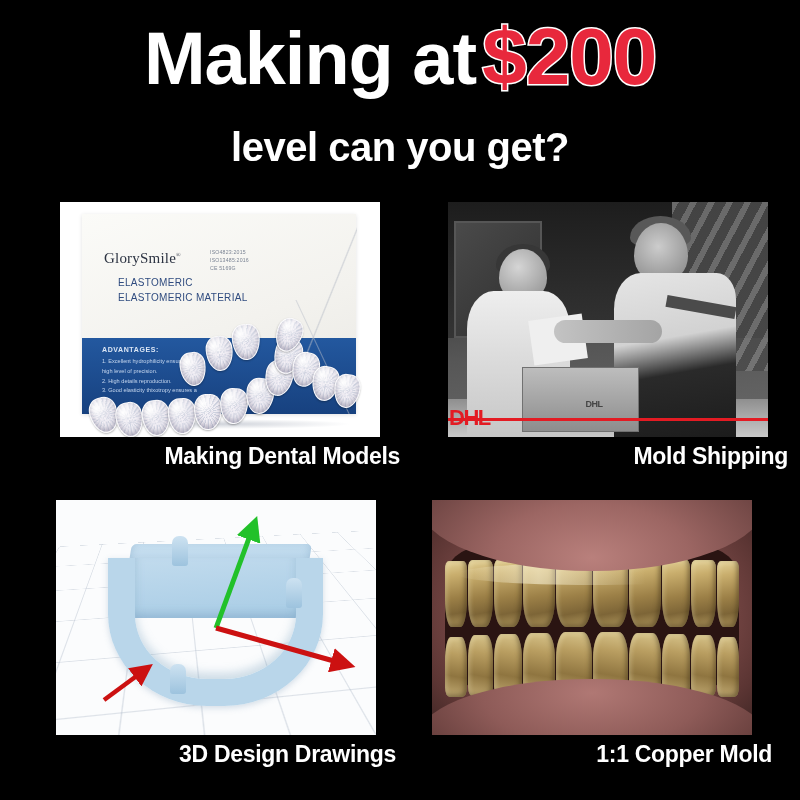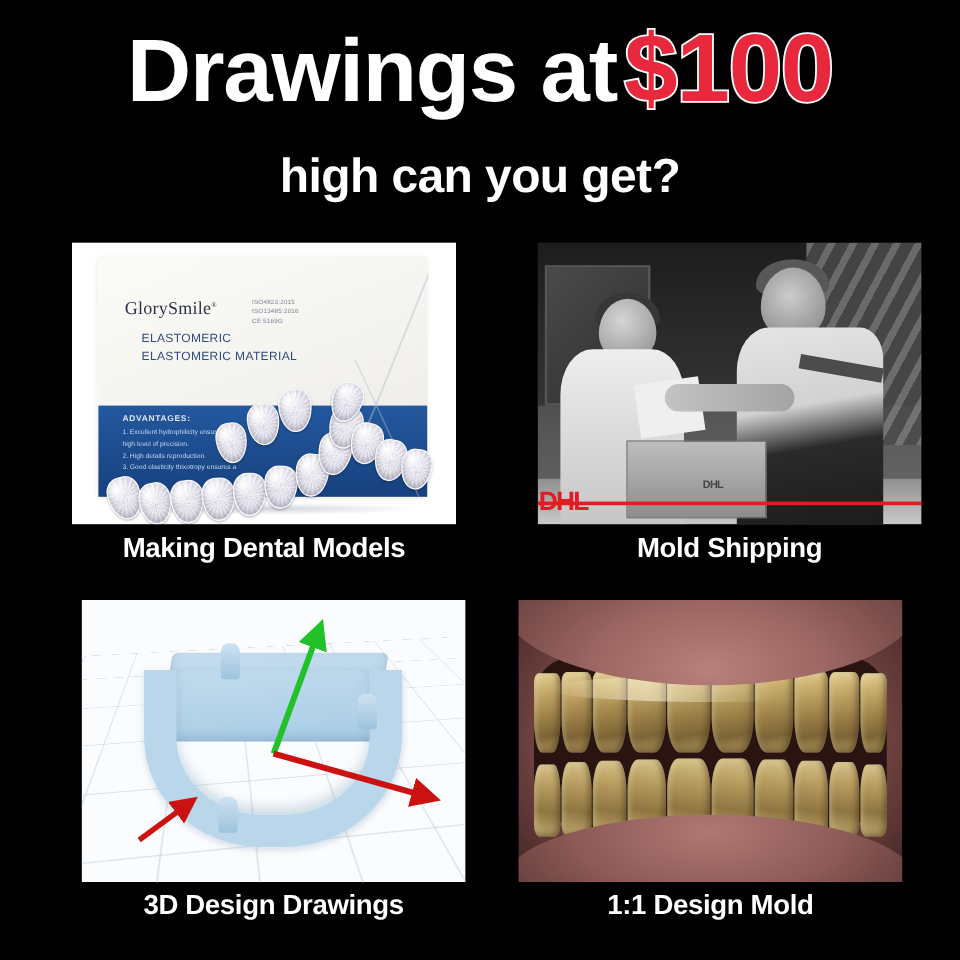--- a/index.html
+++ b/index.html
@@ -64,38 +64,38 @@
     width: 800px;
     height: 600px;
   }
   .cell {
     position: absolute;
     width: 360px;
     height: 290px;
   }
   .cell-tl { left: 40px;  top: 0px; }
   .cell-tr { left: 428px; top: 0px; }
-  .cell-bl { left: 48px;  top: 298px; }
+  .cell-bl { left: 36px;  top: 298px; }
   .cell-br { left: 412px; top: 298px; }
 
   .thumb {
     position: absolute;
     left: 20px;
     top: 2px;
     width: 320px;
     height: 235px;
     overflow: hidden;
     background: #000;
   }
   .caption {
     position: absolute;
     left: 0;
     top: 243px;
     width: 360px;
-    text-align: center;
+    text-align: right;
     color: #ffffff;
     font-size: 23px;
     font-weight: bold;
     letter-spacing: -0.3px;
     white-space: nowrap;
   }
 
   
   .box-scene {
     position: absolute;
@@ -400,23 +400,23 @@
     border-radius: 50%;
     pointer-events: none;
   }
 </style>
 </head>
 <body>
 
 <div id="poster">
 
   <div class="headline">
-    <span class="hl-white">Drawings at</span><span class="hl-price">$100</span>
+    <span class="hl-white">Making at</span><span class="hl-price">$200</span>
   </div>
-  <div class="subhead">high can you get?</div>
+  <div class="subhead">level can you get?</div>
 
   <div class="grid">
 
     <div class="cell cell-tl">
       <div class="thumb">
         <div class="box-scene">
           <div class="box-body">
             <div class="brand">
               <span>GlorySmile</span><sup>®</sup>
             </div>
@@ -545,17 +545,17 @@
               <div class="gtooth" style="flex-grow: 1.17; margin-top: 1.7px;"></div>
               <div class="gtooth" style="flex-grow: 1.04; margin-top: 2.8px;"></div>
               <div class="gtooth" style="flex-grow: 0.92; margin-top: 3.9px;"></div>
               <div class="gtooth" style="flex-grow: 0.8; margin-top: 5px;"></div>
             </div>
           <div class="gloss"></div>
           <div class="lip-top"></div>
           <div class="lip-bottom"></div>
         </div>
       </div>
-      <div class="caption">1:1 Design Mold</div>
+      <div class="caption">1:1 Copper Mold</div>
     </div>
 
   </div>
 </div>
 
 </body></html>

